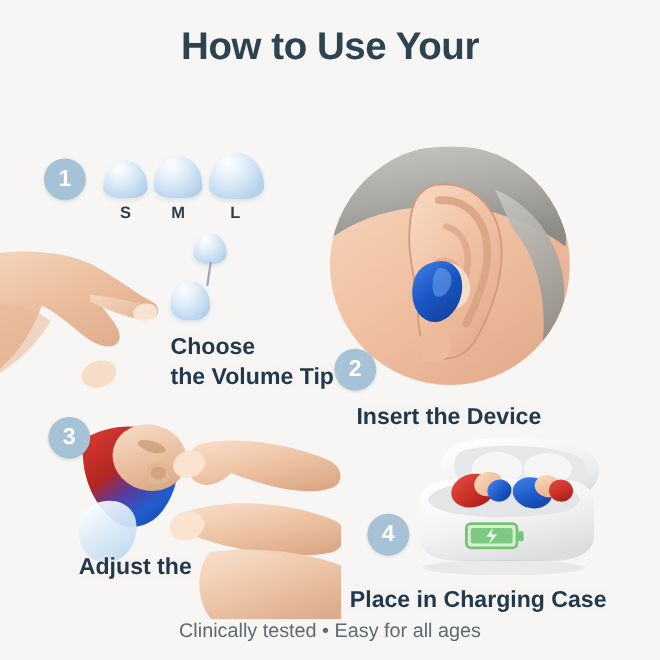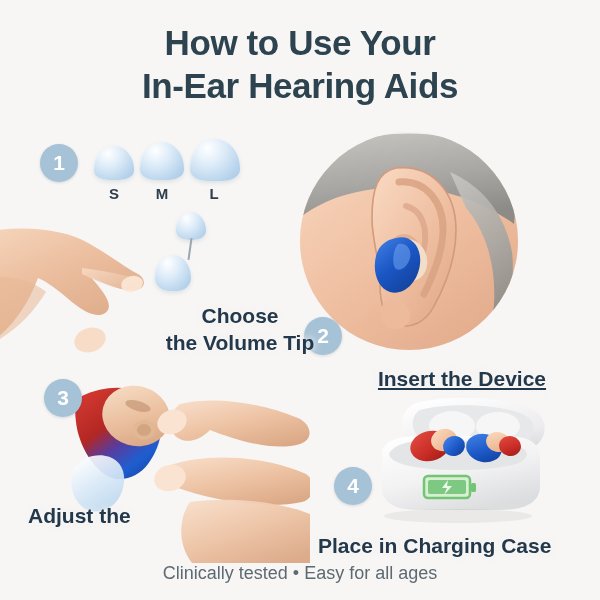--- a/index.html
+++ b/index.html
@@ -44,21 +44,20 @@
 
   
   .caption {
     position: absolute;
     color: #23384a;
     font-size: 21px;
     font-weight: 700;
     line-height: 1.28;
     z-index: 7;
     text-shadow: 0 0 6px rgba(247,246,245,.95), 0 0 12px rgba(247,246,245,.8);
-    text-align: center;
   }
 
   
   .tip {
     position: absolute;
     background: radial-gradient(ellipse at 35% 22%, #ffffff 0%, #dcebf8 38%, #b8d4ec 75%, #a6c8e4 100%);
     border-radius: 52% 52% 38% 38% / 72% 72% 28% 28%;
     box-shadow: 0 2px 4px rgba(70,100,130,.14);
   }
   .tip-label {
@@ -105,21 +104,20 @@
     font-weight: 400;
   }
 </style>
 </head>
 <body>
 
 <div id="canvas">
 
   <div class="title-block">
     <div class="title-line">How to Use Your</div>
-    <div class="title-line">In-Ear Hearing Aids</div>
   </div>
 
   <div class="badge" style="left:40px; top:144px;">
     <span>1</span>
   </div>
 
   <div class="tip" style="left:94px; top:146px; width:40px; height:34px;"></div>
   <div class="tip" style="left:140px; top:142px; width:44px; height:38px;"></div>
   <div class="tip" style="left:190px; top:139px; width:50px; height:42px;"></div>
 
@@ -203,21 +201,21 @@
       <path d="M96,106 C110,102 122,114 120,132 C118,150 104,164 90,160
                C78,156 72,140 76,124 C79,113 86,108 96,106 Z" fill="url(#devBlue)"></path>
       <path d="M98,112 C106,110 112,117 110,126 C108,134 101,140 96,137 C92,134 92,119 98,112 Z" fill="#6fa4f0" opacity="0.55"></path>
     </svg>
   </div>
 
   <div class="badge" style="left:304px; top:317px;">
     <span>2</span>
   </div>
 
-  <div class="caption" style="left:337px; top:366px; width:250px;text-decoration:underline;">
+  <div class="caption" style="left:324px; top:366px; width:250px;">
     <div>Insert the Device</div>
   </div>
 
   <div class="badge" style="left:44px; top:379px;">
     <span>3</span>
   </div>
 
   <svg class="art3" viewBox="0 0 250 185">
     <defs>
       <linearGradient id="devRB" x1="0.15" y1="0" x2="0.85" y2="1">
@@ -258,21 +256,21 @@
              C214,74 176,62 150,52 C140,62 128,66 118,60 C108,54 108,34 120,26 Z" fill="url(#skin3)"></path>
     <ellipse cx="112" cy="44" rx="15" ry="12" fill="#fae3d0" transform="rotate(-20 112 44)"></ellipse>
 
     <path d="M108,88 C146,74 206,78 246,96 C256,102 256,120 242,124
              C206,132 152,122 118,110 C104,106 98,94 108,88 Z" fill="url(#skin3)"></path>
     <ellipse cx="110" cy="100" rx="16" ry="13" fill="#fae3d0" transform="rotate(-16 110 100)"></ellipse>
 
     <path d="M130,124 C172,118 220,124 250,136 L250,185 L132,185 C118,168 118,140 130,124 Z" fill="url(#skin3)" opacity="0.95"></path>
   </svg>
 
-  <div class="caption" style="left:28px; top:503px; width:190px; text-align:left;">
+  <div class="caption" style="left:28px; top:503px; width:190px; text-align:center;">
     <div>Adjust the</div>
   </div>
 
   <div class="badge" style="left:334px; top:467px;">
     <span>4</span>
   </div>
 
   <svg class="art4" viewBox="0 0 200 130">
     <defs>
       <linearGradient id="caseBody" x1="0.1" y1="0" x2="0.6" y2="1">

